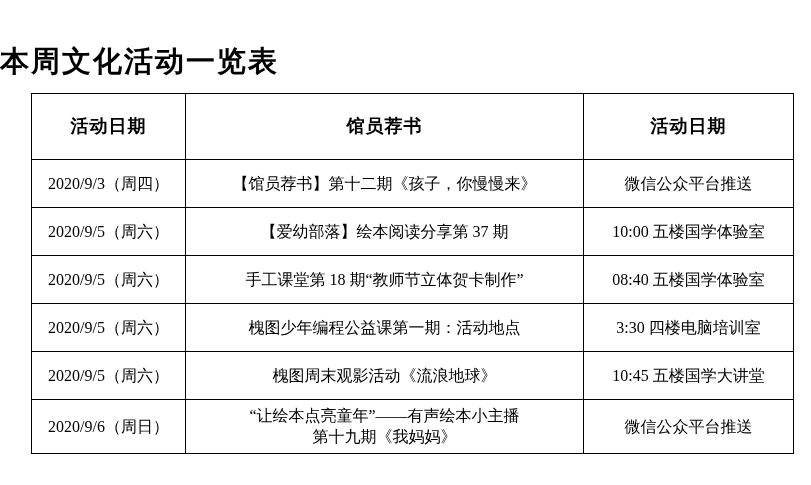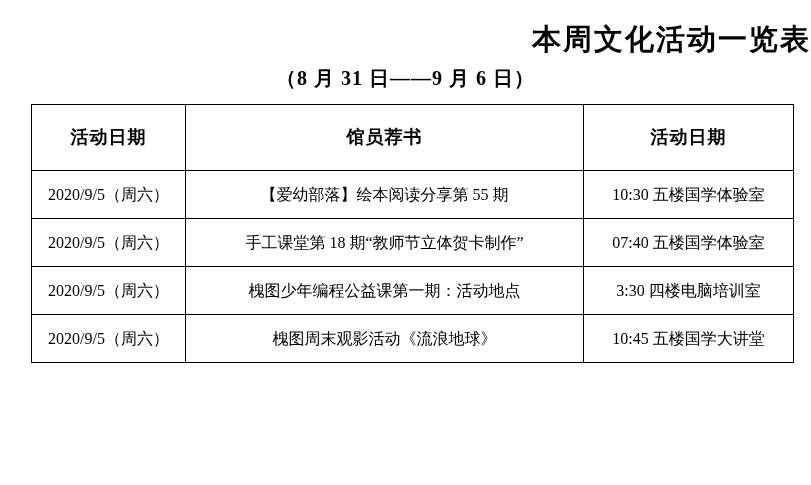--- a/index.html
+++ b/index.html
@@ -11,22 +11,22 @@
   }
   .page {
     position: relative;
     width: 811px;
     height: 485px;
     background: #ffffff;
     overflow: hidden;
   }
   .doc-title {
     margin: 0;
-    padding-top: 24px;
-    text-align: right;
+    padding-top: 46px;
+    text-align: left;
     font-size: 29px;
     font-weight: bold;
     letter-spacing: 2px;
     line-height: 1.1;
   }
   .doc-subtitle {
     margin: 0;
     padding-top: 11px;
     text-align: center;
     font-size: 20px;
@@ -67,52 +67,62 @@
     height: 49px;
   }
 </style>
 </head>
 <body>
 
 <div class="page">
 
   <h1 class="doc-title">本周文化活动一览表</h1>
 
-  <h2 class="doc-subtitle">（8 月 31 日——9 月 6 日）</h2>
 
   <table class="schedule">
     <colgroup>
       <col class="c-date">
       <col class="c-name">
       <col class="c-loc">
     </colgroup>
     <thead>
       <tr>
         <th>活动日期</th>
         <th>馆员荐书</th>
         <th>活动日期</th>
       </tr>
     </thead>
     <tbody>
       <tr>
+        <td>2020/9/3（周四）</td>
+        <td>【馆员荐书】第十二期《孩子，你慢慢来》</td>
+        <td>微信公众平台推送</td>
+      </tr>
+      <tr>
         <td>2020/9/5（周六）</td>
-        <td>【爱幼部落】绘本阅读分享第 55 期</td>
-        <td>10:30 五楼国学体验室</td>
+        <td>【爱幼部落】绘本阅读分享第 37 期</td>
+        <td>10:00 五楼国学体验室</td>
       </tr>
       <tr>
         <td>2020/9/5（周六）</td>
         <td>手工课堂第 18 期“教师节立体贺卡制作”</td>
-        <td>07:40 五楼国学体验室</td>
+        <td>08:40 五楼国学体验室</td>
       </tr>
       <tr>
         <td>2020/9/5（周六）</td>
         <td>槐图少年编程公益课第一期：活动地点</td>
         <td>3:30 四楼电脑培训室</td>
       </tr>
       <tr>
         <td>2020/9/5（周六）</td>
         <td>槐图周末观影活动《流浪地球》</td>
         <td>10:45 五楼国学大讲堂</td>
       </tr>
+      <tr class="row-last">
+        <td>2020/9/6（周日）</td>
+        <td>“让绘本点亮童年”——有声绘本小主播
+第十九期《我妈妈》</td>
+        <td>微信公众平台推送</td>
+      </tr>
     </tbody>
   </table>
 
 </div>
 
 </body></html>

